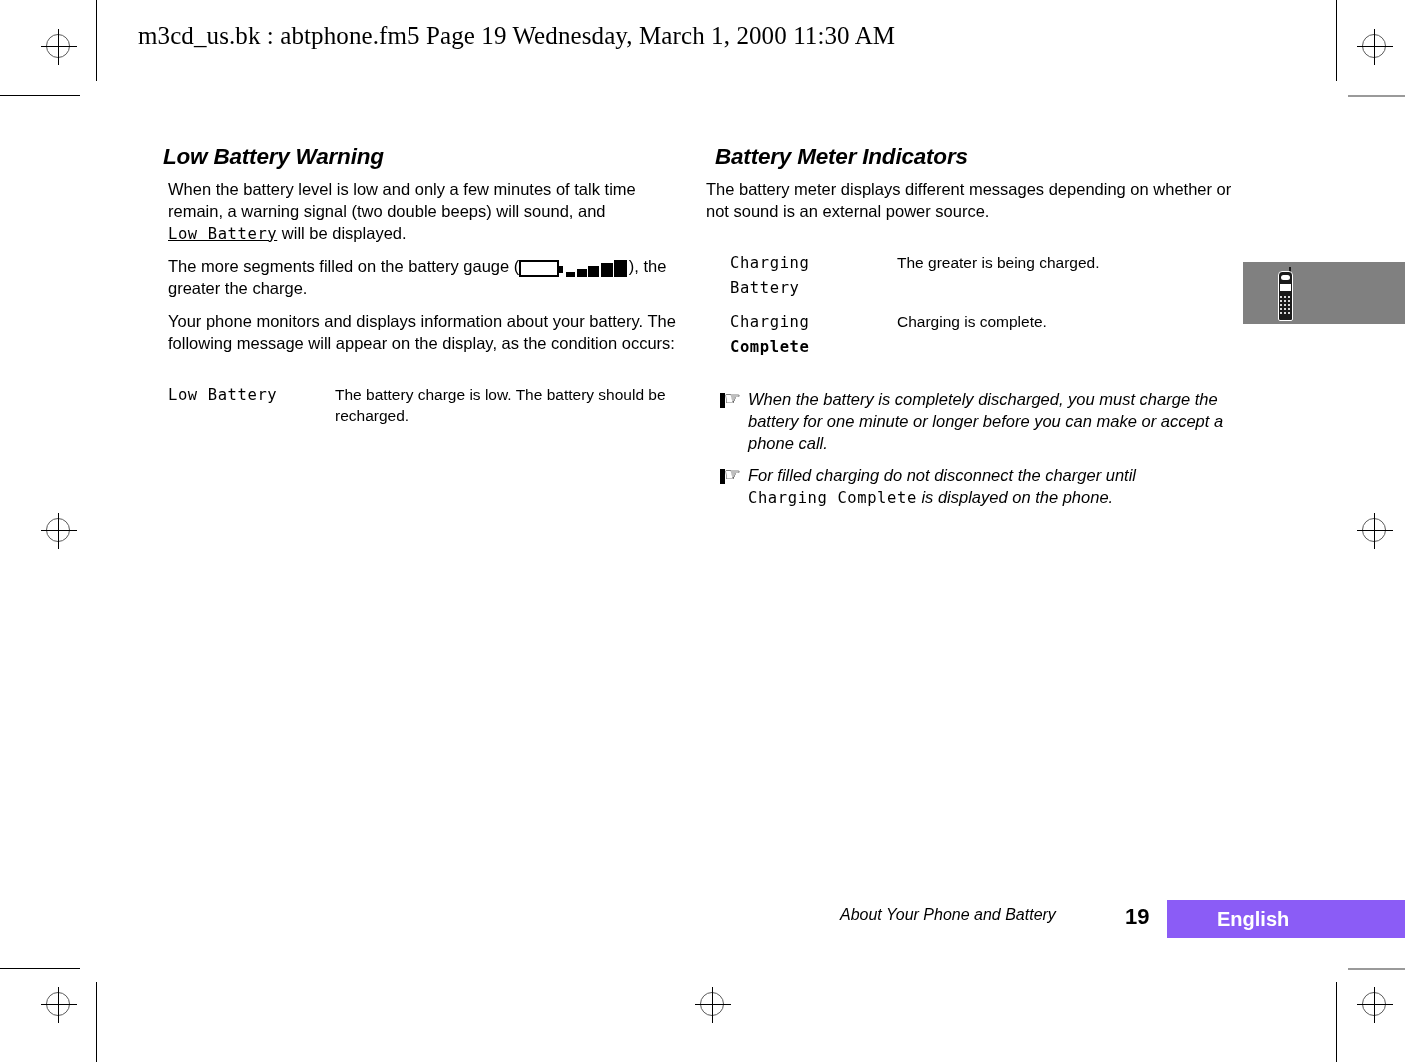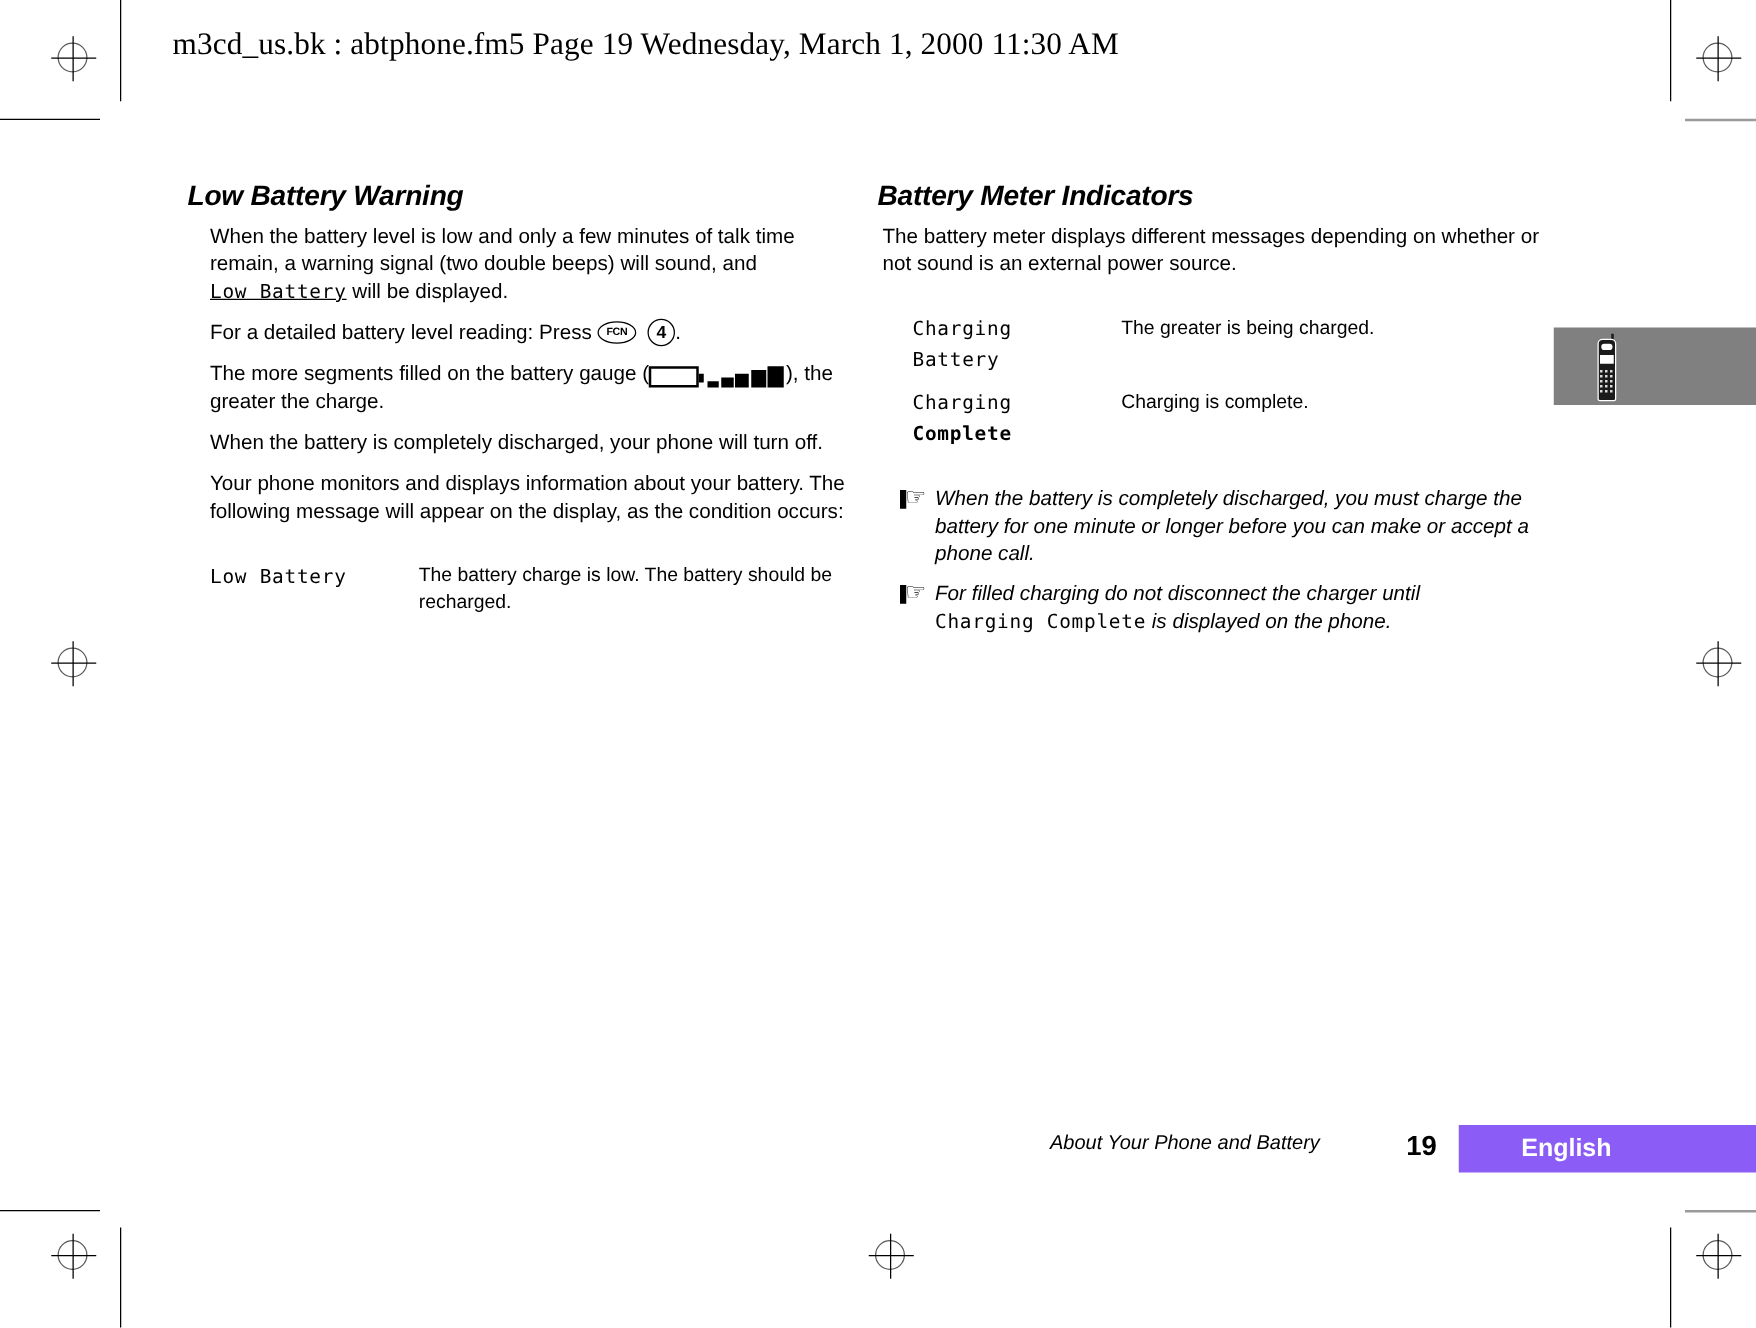--- a/index.html
+++ b/index.html
@@ -70,21 +70,21 @@
     position: absolute;
     left: 702px;
     top: 144px;
     width: 540px;
   }
 
   h2.sec {
     font-size: 22.5px;
     font-weight: bold;
     font-style: italic;
-    margin: 0 0 9px 0;
+    margin: 0 0 9px 13px;
     letter-spacing: -0.2px;
   }
   .body-indent { padding-left: 18px; }
   p.para {
     margin: 0 0 11px 0;
     font-size: 16.5px;
     line-height: 1.33;
   }
 
   
@@ -333,25 +333,23 @@
 <div class="fileheader">m3cd_us.bk : abtphone.fm5  Page 19  Wednesday, March 1, 2000  11:30 AM</div>
 
 <div class="col-left">
 
   <h2 class="sec">Low Battery Warning</h2>
 
   <div class="body-indent">
 
     <p class="para"><span>When the battery level is low and only a few minutes of talk time remain, a warning signal (two double beeps) will sound, and </span><span class="lcd u">Low Battery</span><span> will be displayed.</span></p>
 
-    <p class="para"><span>For a detailed battery level reading: Press </span><span class="key oval">FCN</span>&nbsp;&nbsp;<span class="key round">4</span><span>.</span></p>
 
     <p class="para"><span>The more segments filled on the battery gauge (</span><span class="gauge"><span class="shell"></span><span class="bars"><span class="bar" style="width:9px;height:5px;"></span><span class="bar" style="width:10px;height:8px;"></span><span class="bar" style="width:11px;height:11px;"></span><span class="bar" style="width:12px;height:14px;"></span><span class="bar" style="width:13px;height:17px;"></span></span></span><span>), the greater the charge.</span></p>
 
-    <p class="para">When the battery is completely discharged, your phone will turn off.</p>
   </div>
 
 
   <div class="body-indent">
     <p class="para" style="margin-bottom:30px;">Your phone monitors and displays information about your battery. The following message will appear on the display, as the condition occurs:</p>
 
     <div class="defrow">
       <div class="term">
         <span class="lcd">Low Battery</span>
       </div>

